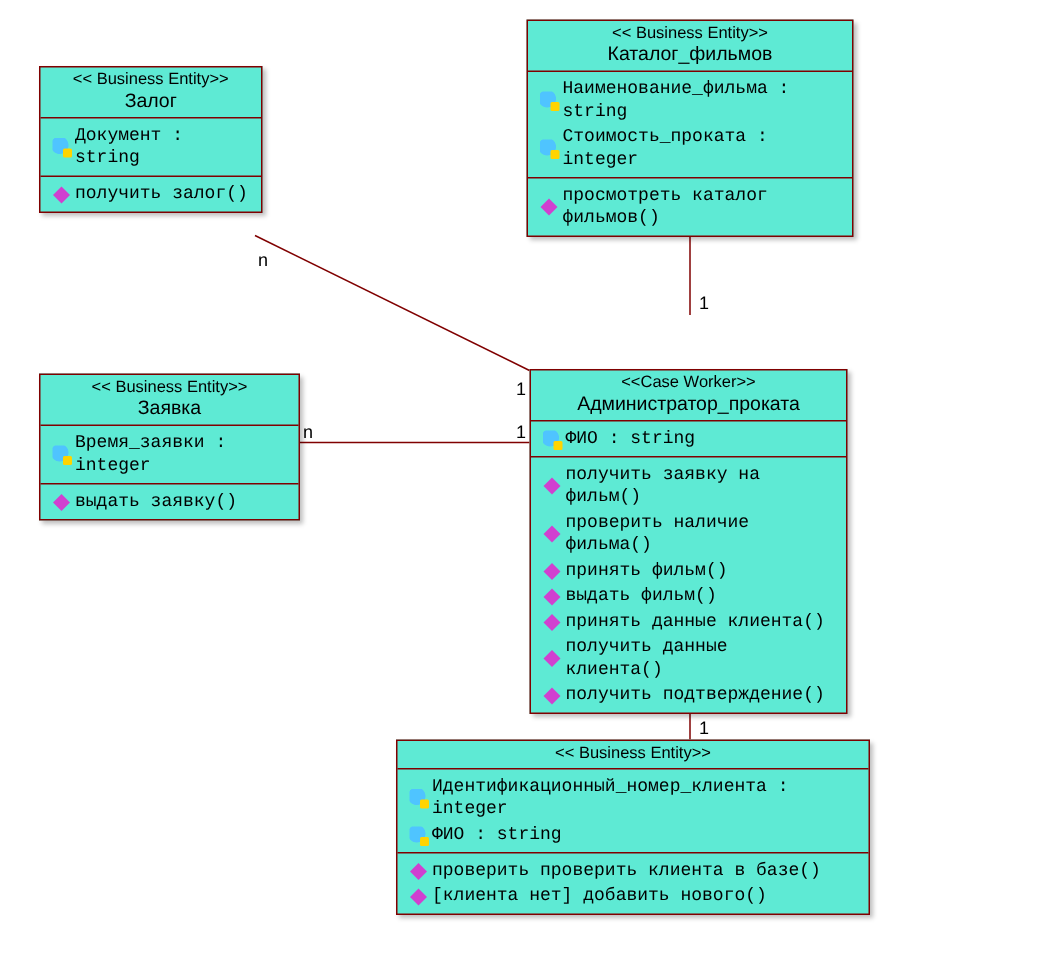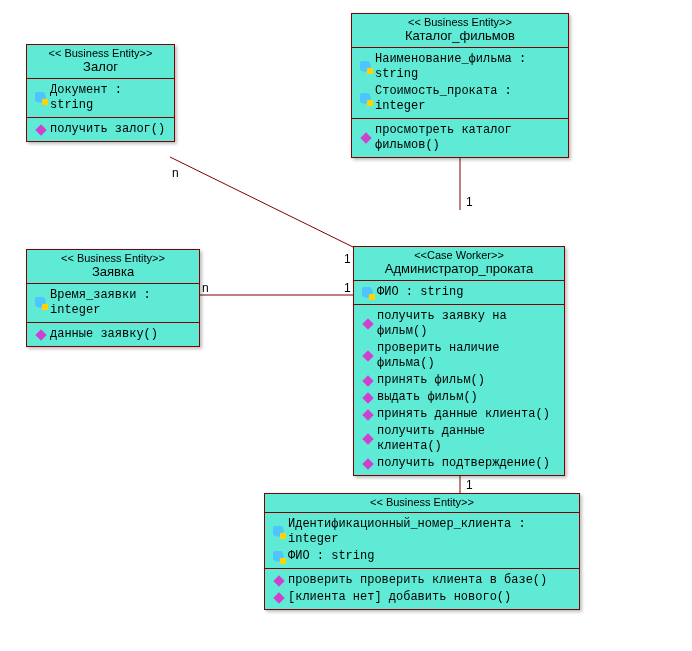--- a/index.html
+++ b/index.html
@@ -203,21 +203,21 @@
   </div>
   <div class="section">
     <div class="attr">
         <span class="icon-attr"></span>
         <span>Время_заявки : integer</span>
       </div>
   </div>
   <div class="section">
     <div class="op">
         <span class="icon-op"></span>
-        <span>данные заявку()</span>
+        <span>выдать заявку()</span>
       </div>
   </div>
 </div>
 
 <div class="box" style="left:264px; top:493px; width:314px;">
   <div class="title">
     <span class="stereo">&lt;&lt; Business Entity&gt;&gt;</span>
   </div>
   <div class="section">
     <div class="attr">

